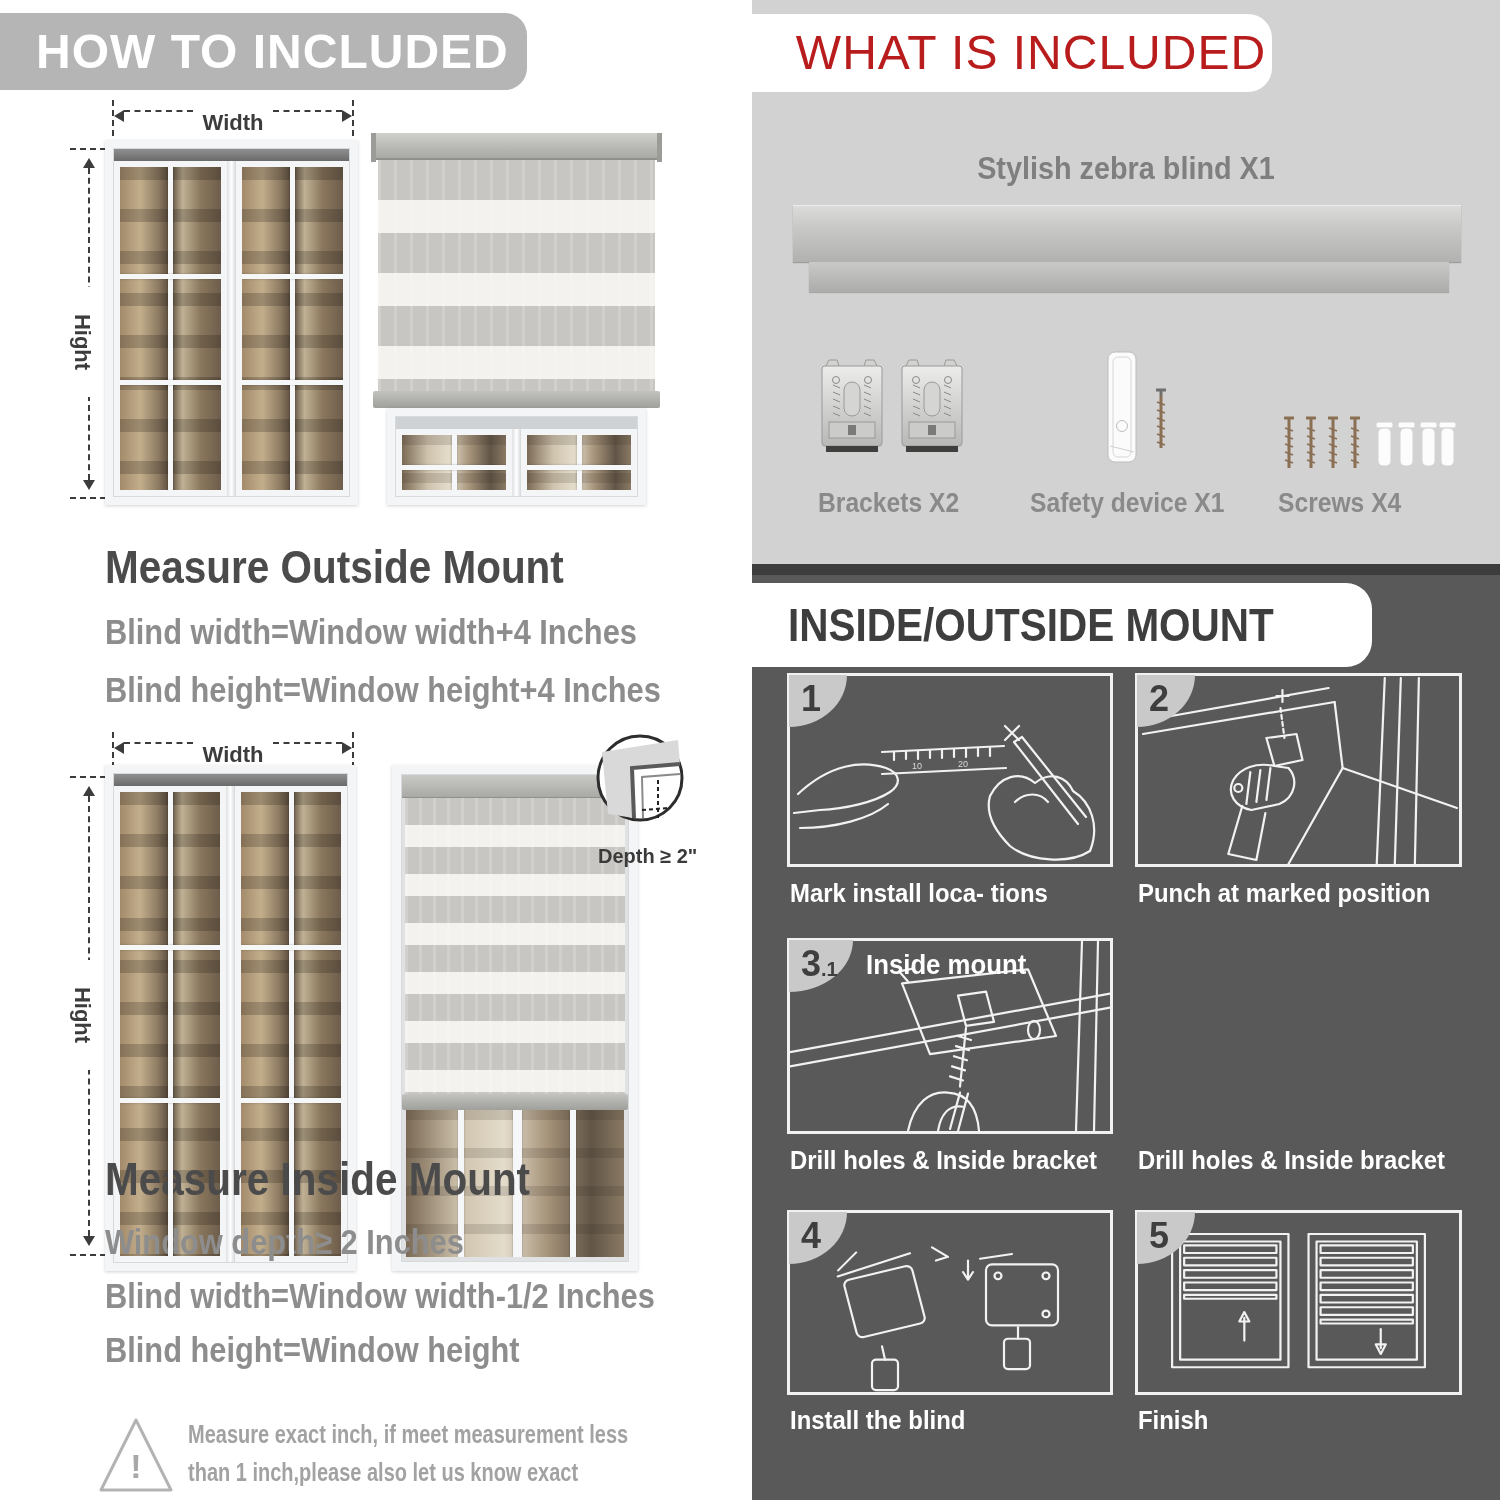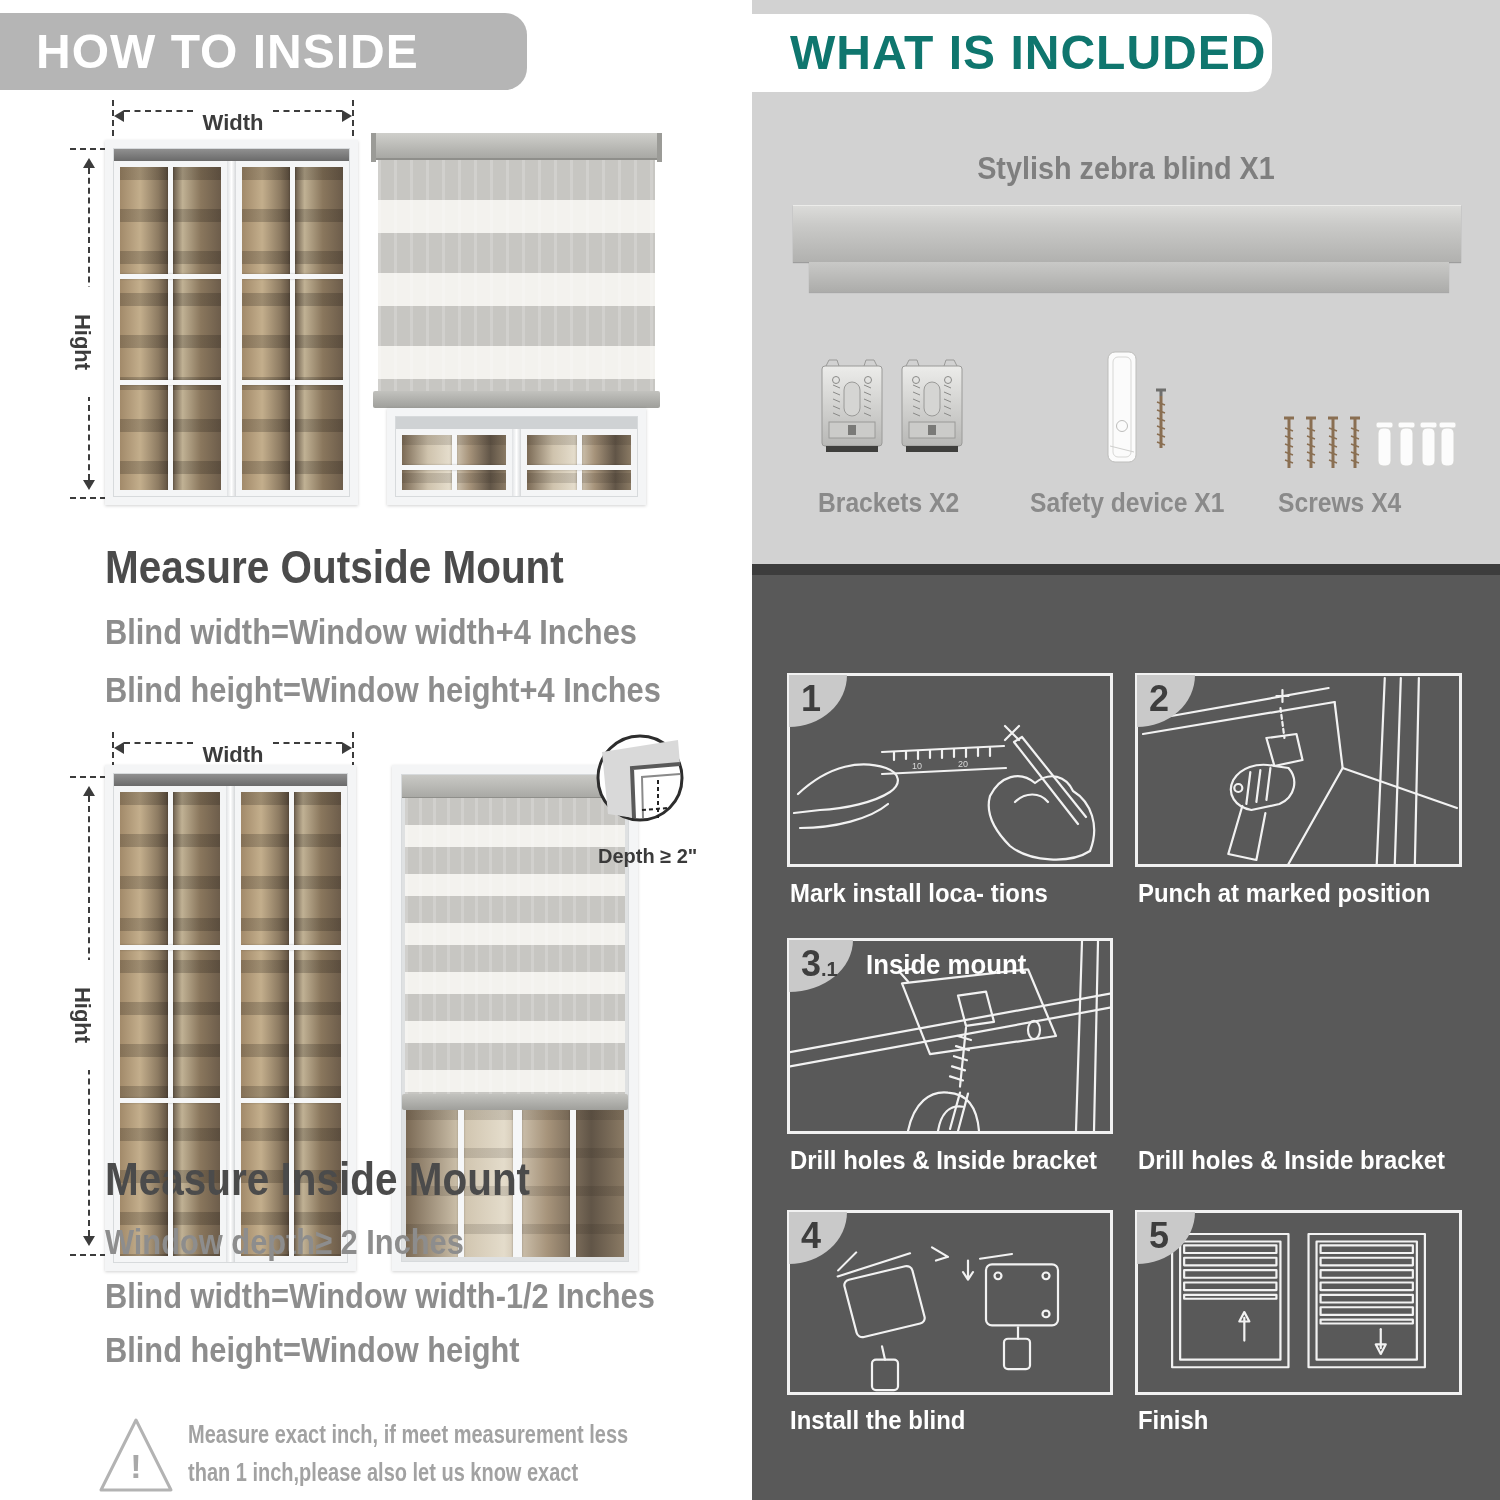--- a/index.html
+++ b/index.html
@@ -79,22 +79,22 @@
   #magnifier{left:596px;top:734px;width:88px;height:88px;z-index:5;}
   #depth-label{left:598px;top:845px;font-weight:bold;font-size:20px;color:#3a3a3a;}
 
   
   #warn-text{left:188px;top:1415px;width:600px;font-weight:bold;font-size:25px;color:#a2a2a2;
              line-height:38px;transform:scaleX(.8);transform-origin:left top;}
 
   
   #panel-light{left:752px;top:0;width:748px;height:564px;background:#d2d2d2;}
   #wii-box{left:752px;top:14px;width:520px;height:78px;background:#fff;border-radius:0 24px 24px 0;
-           color:#0f766e;font-weight:bold;font-size:48px;line-height:78px;padding-left:38px;
-           letter-spacing:1px;box-sizing:border-box;}
+           color:#b91c1c;font-weight:normal;font-size:48px;line-height:78px;padding-left:38px;
+           letter-spacing:1px;box-sizing:border-box;text-align:center;}
   #product-title{left:752px;top:150px;width:748px;text-align:center;font-weight:bold;
                  font-size:32px;color:#7f7f7f;}
   #headrail-img{left:793px;top:205px;width:668px;height:57px;
       background:linear-gradient(180deg,#dcdcda 0%,#cacac8 35%,#b1b1af 100%);
       box-shadow:inset 0 1px 0 #ececea, 0 1px 1px rgba(0,0,0,.25);}
   #headrail-lower{left:809px;top:262px;width:640px;height:30px;
       background:linear-gradient(180deg,#c9c9c7,#acacaa);box-shadow:0 1px 1px rgba(0,0,0,.2);}
   .item-label{font-weight:bold;font-size:28px;color:#8a8a8a;}
 
   #shadow-strip{left:752px;top:564px;width:748px;height:11px;background:#3d3d3d;}
@@ -115,21 +115,21 @@
   .lineart{position:absolute;inset:0;width:100%;height:100%;}
   .lineart path,.lineart line,.lineart rect,.lineart circle,.lineart ellipse,.lineart polyline
       {stroke:#f2f2f2;stroke-width:2.2;fill:none;stroke-linecap:round;stroke-linejoin:round;}
 </style>
 </head>
 <body>
 
 <div id="canvas">
 
   <div class="abs" id="htm-badge">
-    <span>HOW TO INSIDE</span>
+    <span>HOW TO INCLUDED</span>
   </div>
 
   <div class="abs vtick" style="left:112px;top:100px;"></div>
   <div class="abs vtick" style="left:352px;top:100px;"></div>
   <div class="abs warrow" style="left:114px;top:110px;width:238px;">
     <div class="ah l"></div>
     <div class="dash-h"></div>
     <div class="wlabel">Width</div>
     <div class="dash-h"></div>
     <div class="ah r"></div>
@@ -356,20 +356,23 @@
     </svg>
   </div>
 
   <div class="abs item-label cond" style="left:818px;top:487px;">Brackets X2</div>
   <div class="abs item-label cond" style="left:1030px;top:487px;">Safety device X1</div>
   <div class="abs item-label cond" style="left:1278px;top:487px;">Screws X4</div>
 
   <div class="abs" id="shadow-strip"></div>
   <div class="abs" id="panel-dark"></div>
 
+  <div class="abs" id="iom-box">
+    <span class="cond" style="display:inline-block;">INSIDE/OUTSIDE MOUNT</span>
+  </div>
 
   <div class="sbox" style="left:787px;top:673px;width:326px;height:194px;">
     <div class="badge">
       <span class="n"><span>1</span><span class="sub"></span></span>
     </div>
     <svg class="lineart" viewBox="0 0 320 188" preserveAspectRatio="none">
       <path d="M8,118 C40,88 72,84 96,92 C110,97 112,108 100,116 C85,126 55,133 30,134 L4,137"></path>
       <path d="M10,152 C45,152 80,143 98,128"></path>
       <path d="M92,76 L214,70 M92,98 L216,92"></path>
       <path d="M104,76 v8 M116,75 v8 M128,75 v8 M140,74 v8 M152,74 v8 M164,73 v8 M176,73 v8 M188,72 v8 M200,72 v8"></path>

